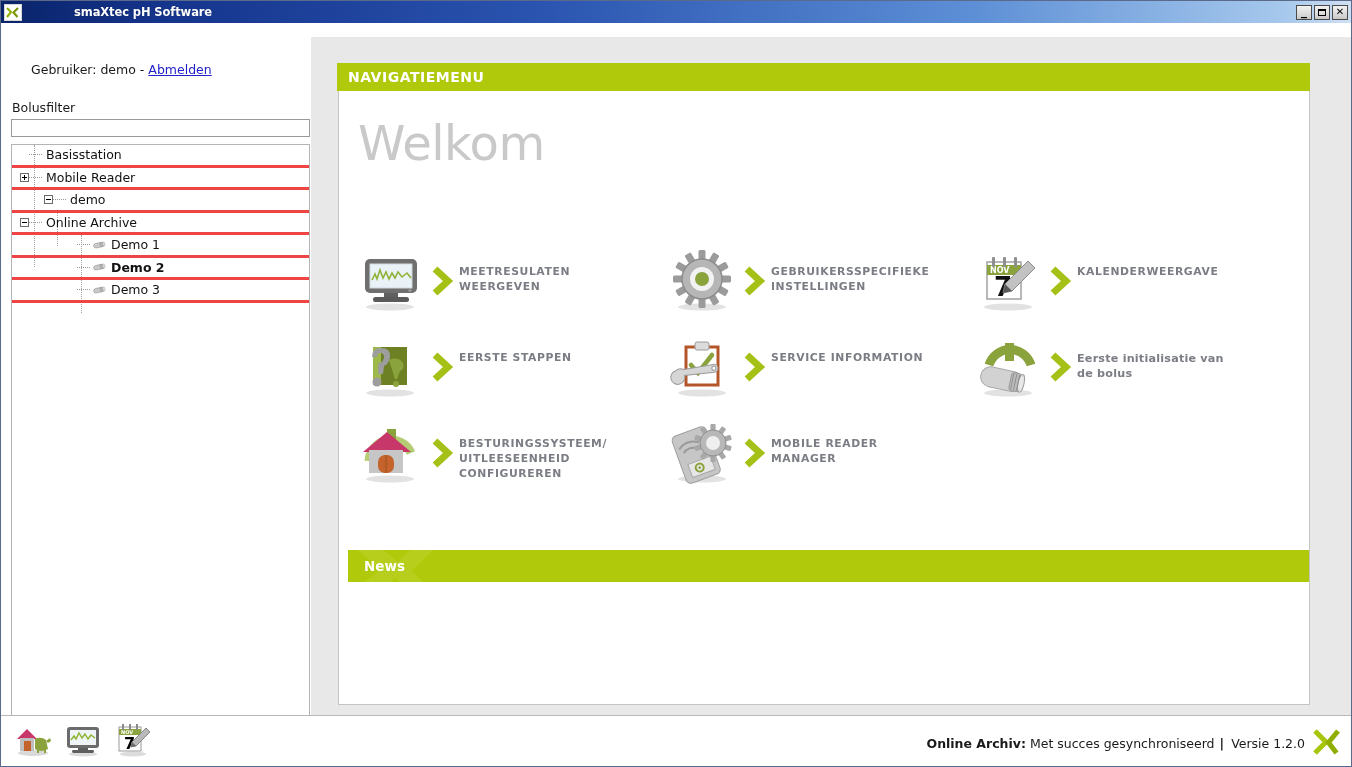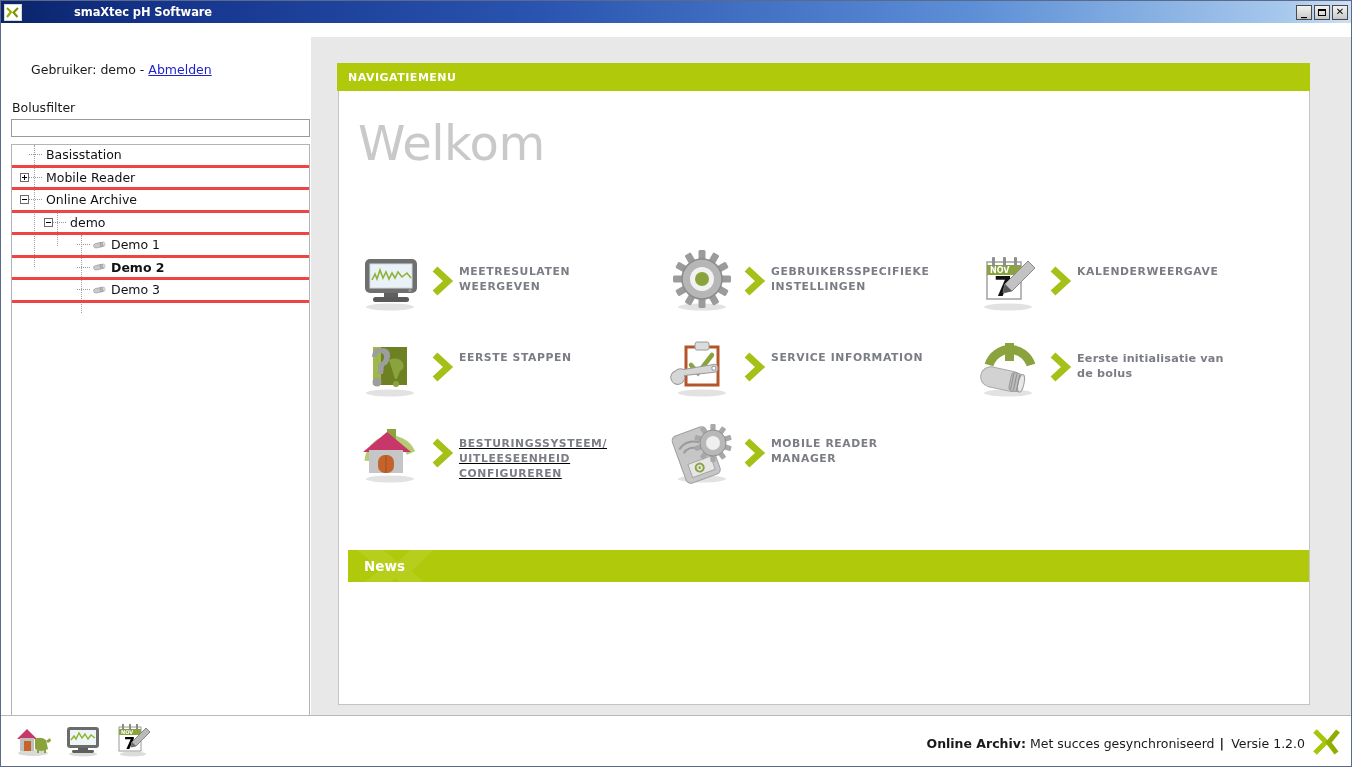--- a/index.html
+++ b/index.html
@@ -171,21 +171,21 @@
     width: 972px; height: 642px;
     background: #ffffff;
     border: 1px solid #c4c4c4;
     box-sizing: border-box;
   }
   .nav-header {
     position: absolute; left: 26px; top: 26px;
     width: 973px; height: 28px;
     background: #b0c90a;
     color: #ffffff;
-    font-size: 11px; font-weight: bold;
+    font-size: 14px; font-weight: bold;
     letter-spacing: 0.5px;
     display: flex; align-items: center;
     padding-left: 11px;
     box-sizing: border-box;
     z-index: 3;
   }
   .card-inner {
     position: absolute; left: 0; top: 29px;
     width: 970px; height: 611px;
     background: #ffffff;
@@ -321,29 +321,29 @@
             <div class="tree-row" style="padding-left: 8px;">
               <span class="twisty-spacer"></span>
               <span class="dots"></span>
               <span class="lbl">Basisstation</span>
             </div>
             <div class="tree-row" style="padding-left: 8px;">
               <span class="twisty plus"></span>
               <span class="dots"></span>
               <span class="lbl">Mobile Reader</span>
             </div>
+            <div class="tree-row" style="padding-left: 32px;">
+              <span class="twisty"></span>
+              <span class="dots"></span>
+              <span class="lbl">demo</span>
+            </div>
             <div class="tree-row" style="padding-left: 8px;">
               <span class="twisty"></span>
               <span class="dots"></span>
               <span class="lbl">Online Archive</span>
-            </div>
-            <div class="tree-row" style="padding-left: 32px;">
-              <span class="twisty"></span>
-              <span class="dots"></span>
-              <span class="lbl">demo</span>
             </div>
             <div class="tree-row" style="padding-left: 56px;">
               <span class="twisty-spacer"></span>
               <span class="dots"></span>
               <svg class="bolus-icon" viewBox="0 0 20 12">
                 <g transform="rotate(-12 10 6)">
                   <rect x="2" y="3" width="14" height="6" rx="3" fill="#c9c9c9" stroke="#8f8f8f" stroke-width="0.7"></rect>
                   <rect x="11" y="3.3" width="5" height="5.4" fill="#b4b4b4" stroke="#8f8f8f" stroke-width="0.5"></rect>
                   <ellipse cx="16" cy="6" rx="1.6" ry="2.7" fill="#e6e6e6" stroke="#8f8f8f" stroke-width="0.5"></ellipse>
                 </g>
@@ -511,21 +511,21 @@
                     </g>
                   </svg></div>
                 <div class="chev">
                   <svg width="22" height="30" viewBox="0 0 22 30">
                     <path d="M3 3 L16 15 L3 27" stroke="#a5c016" stroke-width="7" fill="none" stroke-linejoin="miter"></path>
                   </svg>
                 </div>
                 <div class="tlabel mixed">Eerste initialisatie van
 de bolus</div>
               </div>
-              <div class="tile" style="position: absolute; left: 0px; top: 172px; text-decoration: underline;">
+              <div class="tile" style="position: absolute; left: 0px; top: 172px;">
                 <div class="iconwrap"><svg width="72" height="64" viewBox="0 0 72 64">
                     <ellipse cx="33" cy="58" rx="24" ry="3.5" fill="#e2e2e2"></ellipse>
                     <path d="M12 40 A22 22 0 0 1 54 32" stroke="#b6cc74" stroke-width="9" fill="none"></path>
                     <rect x="30" y="8" width="9" height="16" fill="#8aa33c"></rect>
                     <path d="M6 31 L30 11 L54 31 Z" fill="#c8376a"></path>
                     <rect x="12" y="29" width="34" height="23" fill="#c6c6c6"></rect>
                     <rect x="21" y="34" width="16" height="18" rx="7" fill="#c4632c"></rect>
                     <line x1="29" y1="34" x2="29" y2="52" stroke="#a1501f"></line>
                   </svg></div>
                 <div class="chev">

